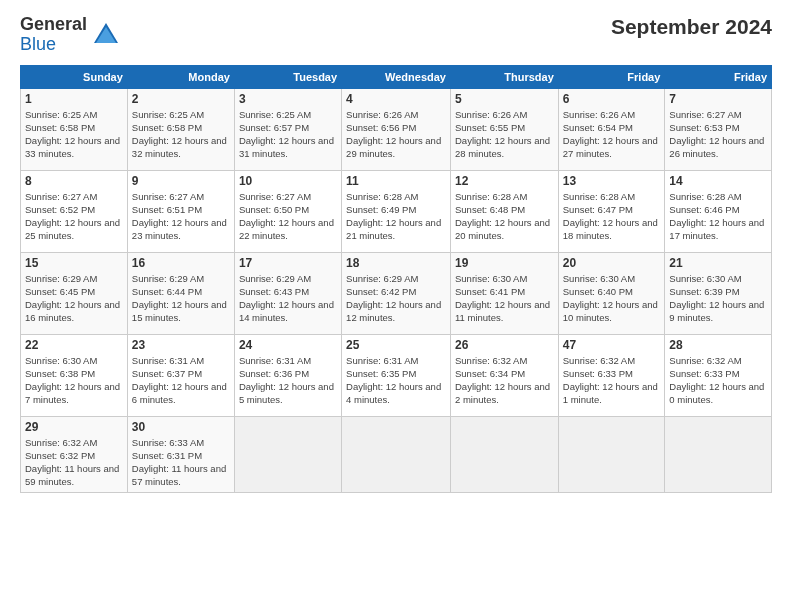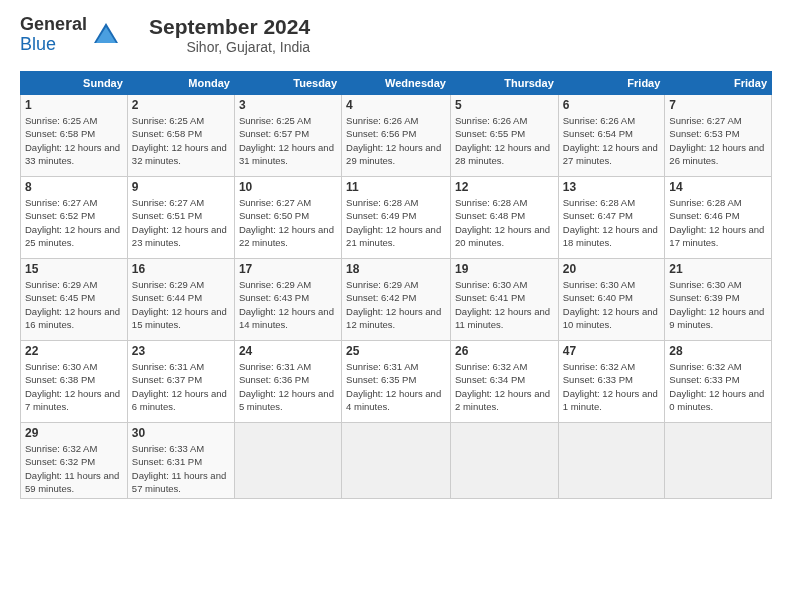--- a/index.html
+++ b/index.html
@@ -9,24 +9,23 @@
       width: 792px;
       height: 612px;
       overflow: hidden;
     }
     .page {
       width: 792px;
       padding: 15px 20px 10px 20px;
     }
     .header {
       display: flex;
-      justify-content: flex-start;
+      justify-content: space-between;
       align-items: flex-start;
-      margin-bottom: 16px;
-      gap: 29px;
+      margin-bottom: 10px;
     }
     .logo {
       display: flex;
       align-items: center;
     }
     .logo-text {
       display: flex;
       flex-direction: column;
       line-height: 1.1;
     }
@@ -114,21 +113,20 @@
         <span class="logo-general">General</span>
         <span class="logo-blue">Blue</span>
       </div>
       <svg class="logo-icon" viewBox="0 0 28 28">
         <polygon points="14,2 26,22 2,22" fill="#1a6bb5"></polygon>
         <polygon points="14,6 24,22 4,22" fill="#4a9fe0"></polygon>
       </svg>
     </div>
     <div class="title-block">
       <div class="month-title">September 2024</div>
-      <div class="location-title">Sihor, Gujarat, India</div>
     </div>
   </div>
 
   <table class="calendar">
     <thead>
       <tr>
         <th>Sunday</th>
         <th>Monday</th>
         <th>Tuesday</th>
         <th>Wednesday</th>

